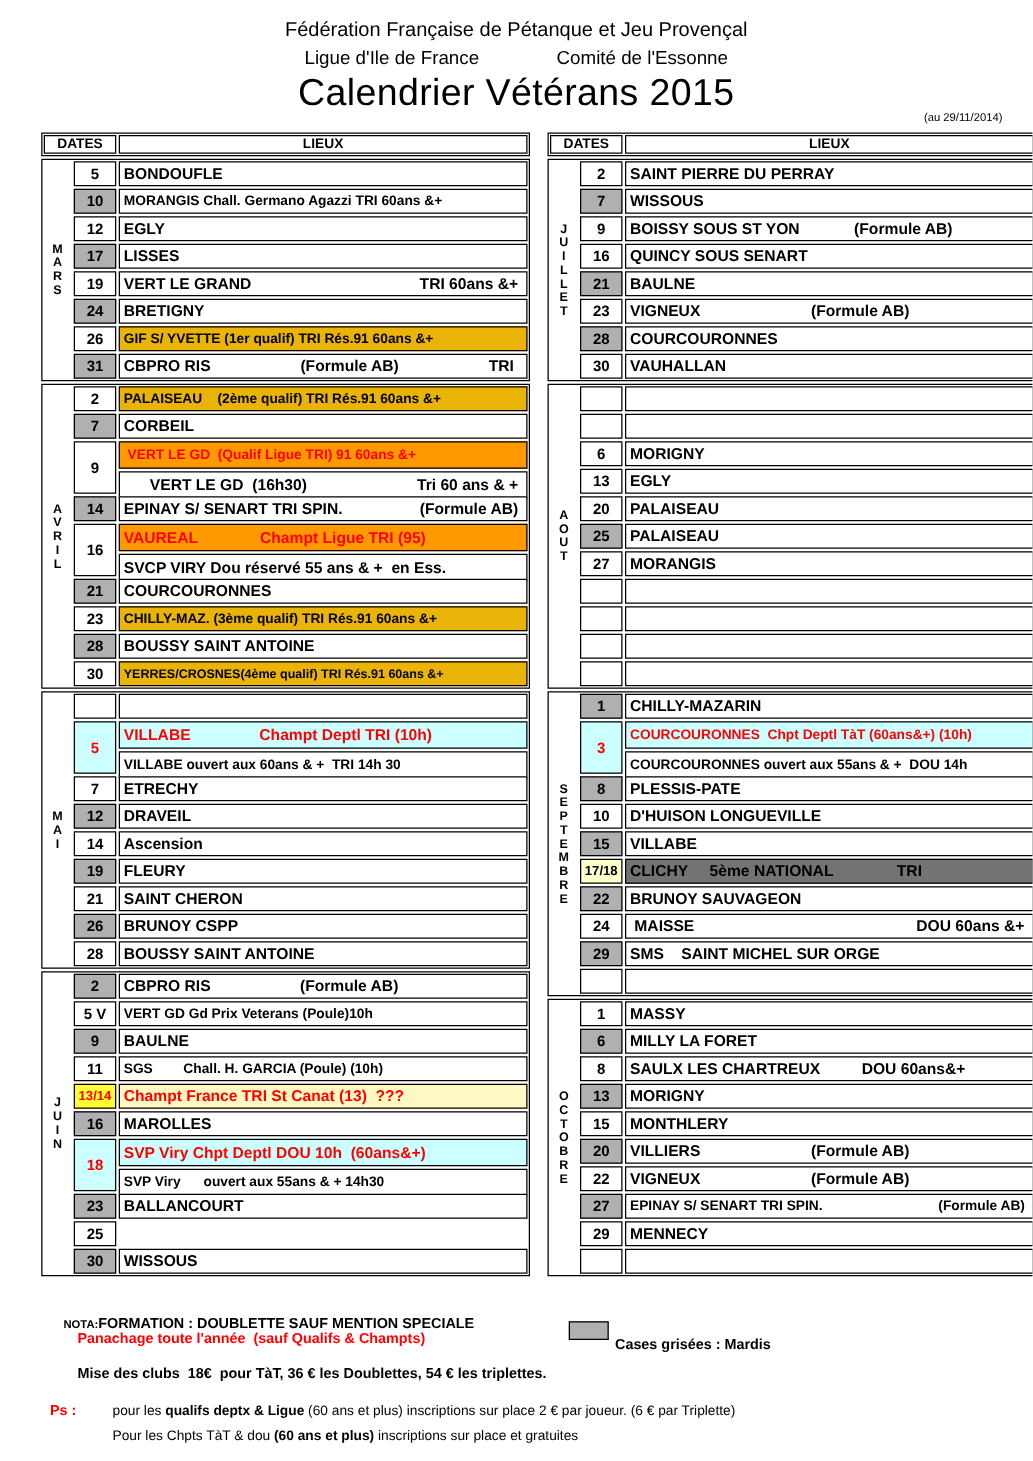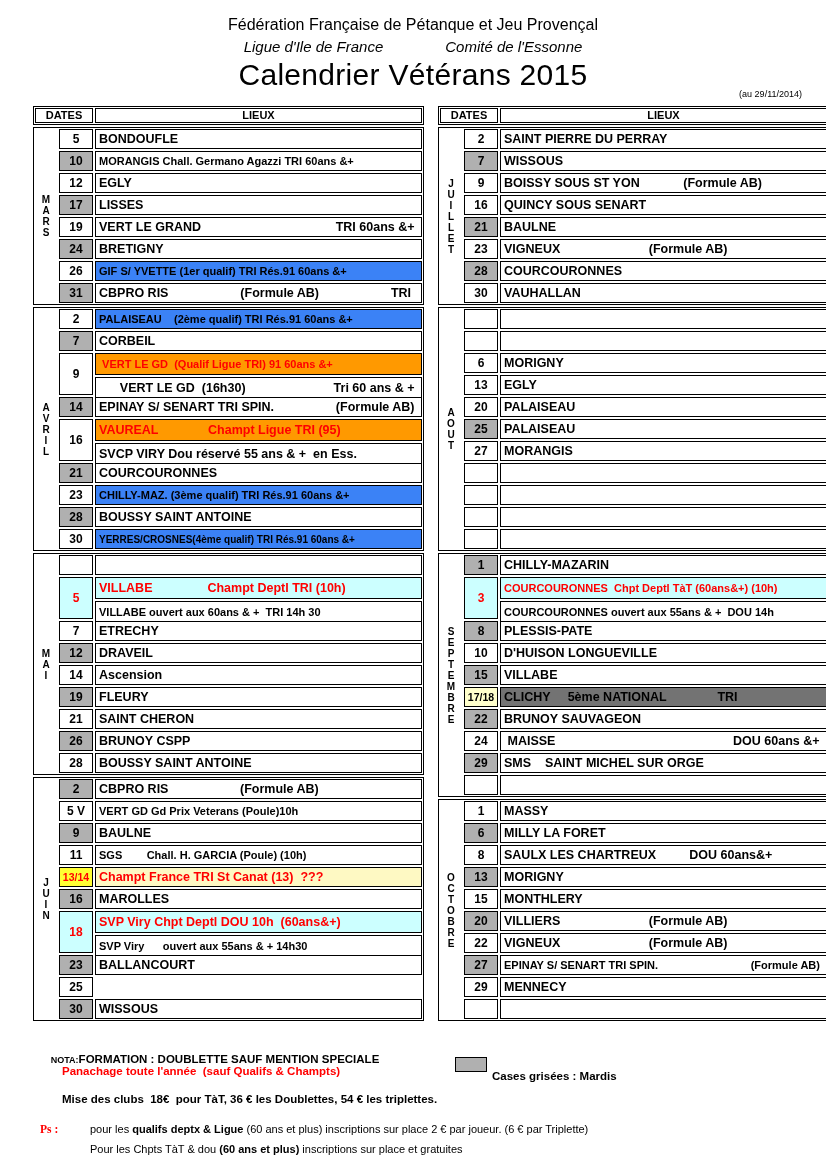--- a/index.html
+++ b/index.html
@@ -1,19 +1,19 @@
 <!DOCTYPE html>
 <html><head>
 <meta charset="utf-8">
 <style>
   html,body{margin:0;padding:0;}
   body{width:826px;height:1169px;background:#ffffff;font-family:"Liberation Sans",sans-serif;color:#000;position:relative;overflow:hidden;}
   .page{position:absolute;inset:0;}
   .org{margin-top:16px;text-align:center;font-size:16px;}
-  .ligue-row{margin-top:4px;display:flex;justify-content:center;gap:62px;font-size:15px;font-style:italic;}
+  .ligue-row{margin-top:4px;display:flex;justify-content:center;gap:62px;font-size:15px;}
   .title{margin-top:3px;text-align:center;font-size:30px;font-weight:400;letter-spacing:.3px;}
   .datenote{position:absolute;top:89px;right:24px;font-size:9px;}
   .calwrap{position:absolute;top:106px;left:33px;display:flex;gap:14px;}
   .caltable{width:391px;}
   .thead{display:flex;gap:2px;border:1px solid #000;padding:1px;background:#fff;}
   .th{border:1px solid #000;height:13px;line-height:13px;text-align:center;font-weight:bold;font-size:11px;background:#fff;}
   .th-dates{width:56px;}
   .th-lieux{flex:1;}
   .mblock{display:flex;gap:2px;border:1px solid #000;padding:1px;background:#fff;margin-top:2px;}
   .mcol{width:22px;display:flex;align-items:center;justify-content:center;font-weight:bold;font-size:10px;line-height:11px;text-align:center;white-space:pre-line;}
@@ -22,37 +22,37 @@
   .row.grow{height:42px;}
   .dcell{width:32px;flex:none;border:1px solid #000;background:#fff;font-weight:bold;font-size:12px;display:flex;align-items:center;justify-content:center;overflow:hidden;}
   .d-gray{background:#b0b0b0;}
   .d-cyanred{background:#ccffff;color:#ff0000;}
   .d-yellow{background:#ffff33;color:#ff0000;font-size:10.5px;}
   .d-pale{background:#ffffcc;font-size:10.5px;}
   .subcol{flex:1;display:flex;flex-direction:column;gap:2px;min-width:0;}
   .lcell{flex:1;min-width:0;border:1px solid #000;background:#fff;font-weight:bold;font-size:12.5px;display:flex;align-items:center;justify-content:space-between;padding:0 3px;overflow:hidden;}
   .subcol .lcell{height:20px;flex:none;}
   .lcell span{white-space:pre;}
-  .l-cyan{background:#3b82f6;}
+  .l-cyan{background:#eab308;}
   .l-cyanred{background:#ccffff;color:#ff0000;}
   .l-orange{background:#ff9900;color:#ff0000;}
   .l-yellow{background:#fef9c3;color:#ff0000;text-align:center;}
   .l-pale{background:#737373;}
   .l-small{font-size:11px;}
   .l-xsmall{font-size:10px;}
   .note-line{position:absolute;white-space:pre;}
   .nota{left:33px;top:1031px;font-weight:bold;}
   .nota .nota-k{font-size:9px;}
   .nota .nota-t{font-size:11.5px;}
   .legend{left:455px;top:1046px;display:flex;align-items:center;gap:5px;}
   .legend .swatch{width:30px;height:13px;background:#b0b0b0;border:1px solid #000;display:inline-block;}
   .legend .leg-t{font-size:11.5px;font-weight:bold;margin-top:24px;}
   .panachage{left:62px;top:1065px;color:#ff0000;font-weight:bold;font-size:11.5px;}
   .mise{left:62px;top:1093px;font-weight:bold;font-size:11.5px;}
-  .ps-label{left:40px;top:1123px;color:#ff0000;font-weight:bold;font-size:11.5px;font-family:Liberation Serif, serif;}
+  .ps-label{left:40px;top:1123px;color:#ff0000;font-weight:bold;font-size:11.5px;}
   .ps1{left:90px;top:1123px;font-size:11px;}
   .ps2{left:90px;top:1143px;font-size:11px;}
   .ps1 .b,.ps2 .b{font-weight:bold;}
 </style>
 </head>
 <body>
 
 <div class="page">
   <div class="org">Fédération Française de Pétanque et Jeu Provençal</div>
   <div class="ligue-row">

